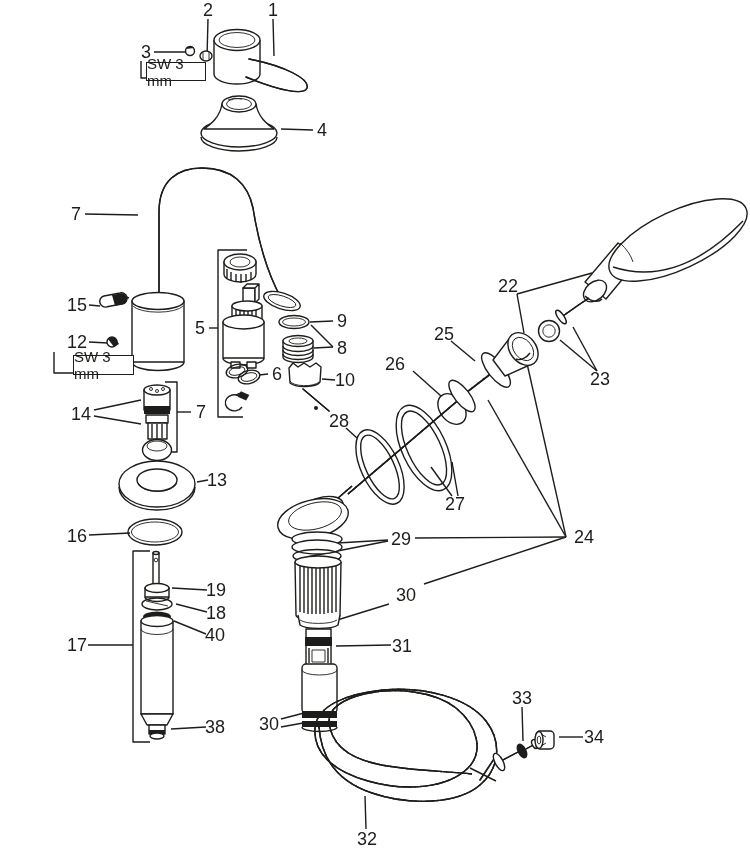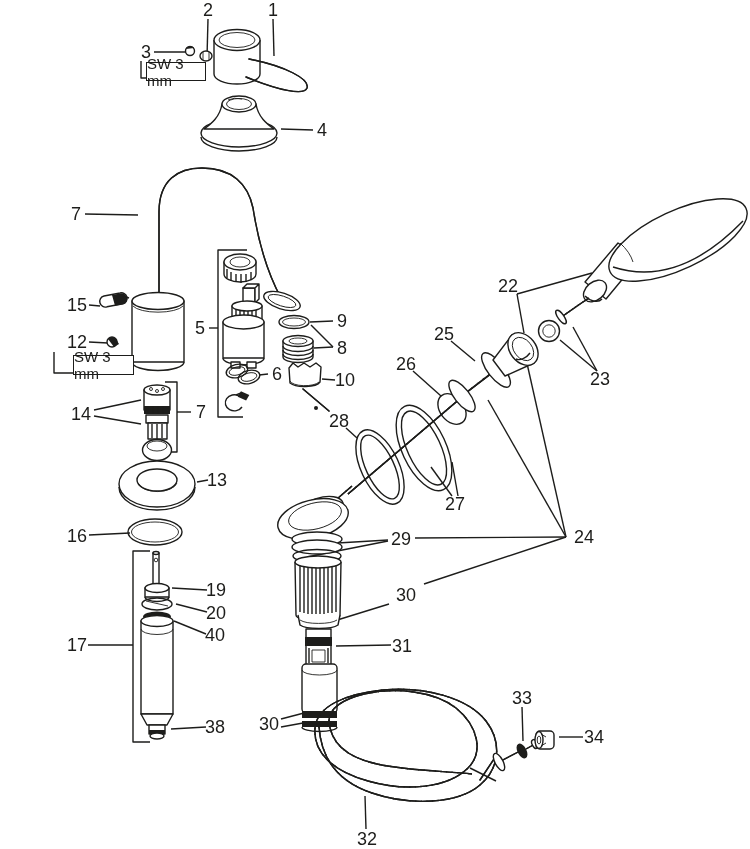--- a/index.html
+++ b/index.html
@@ -388,28 +388,28 @@
   <div class="callout" style="left:200px;top:328px">5</div>
   <div class="callout" style="left:342px;top:321px">9</div>
   <div class="callout" style="left:342px;top:348px">8</div>
   <div class="callout" style="left:277px;top:374px">6</div>
   <div class="callout" style="left:345px;top:380px">10</div>
   <div class="callout" style="left:81px;top:414px">14</div>
   <div class="callout" style="left:201px;top:412px">7</div>
   <div class="callout" style="left:217px;top:480px">13</div>
   <div class="callout" style="left:77px;top:536px">16</div>
   <div class="callout" style="left:216px;top:590px">19</div>
-  <div class="callout" style="left:216px;top:613px">20</div>
+  <div class="callout" style="left:216px;top:613px">18</div>
   <div class="callout" style="left:215px;top:635px">40</div>
   <div class="callout" style="left:77px;top:645px">17</div>
   <div class="callout" style="left:215px;top:727px">38</div>
   <div class="callout" style="left:508px;top:286px">22</div>
   <div class="callout" style="left:600px;top:379px">23</div>
   <div class="callout" style="left:444px;top:334px">25</div>
-  <div class="callout" style="left:406px;top:364px">26</div>
+  <div class="callout" style="left:395px;top:364px">26</div>
   <div class="callout" style="left:339px;top:421px">28</div>
   <div class="callout" style="left:455px;top:504px">27</div>
   <div class="callout" style="left:584px;top:537px">24</div>
   <div class="callout" style="left:401px;top:539px">29</div>
   <div class="callout" style="left:406px;top:595px">30</div>
   <div class="callout" style="left:402px;top:646px">31</div>
   <div class="callout" style="left:269px;top:724px">30</div>
   <div class="callout" style="left:522px;top:698px">33</div>
   <div class="callout" style="left:594px;top:737px">34</div>
   <div class="callout" style="left:367px;top:839px">32</div>

